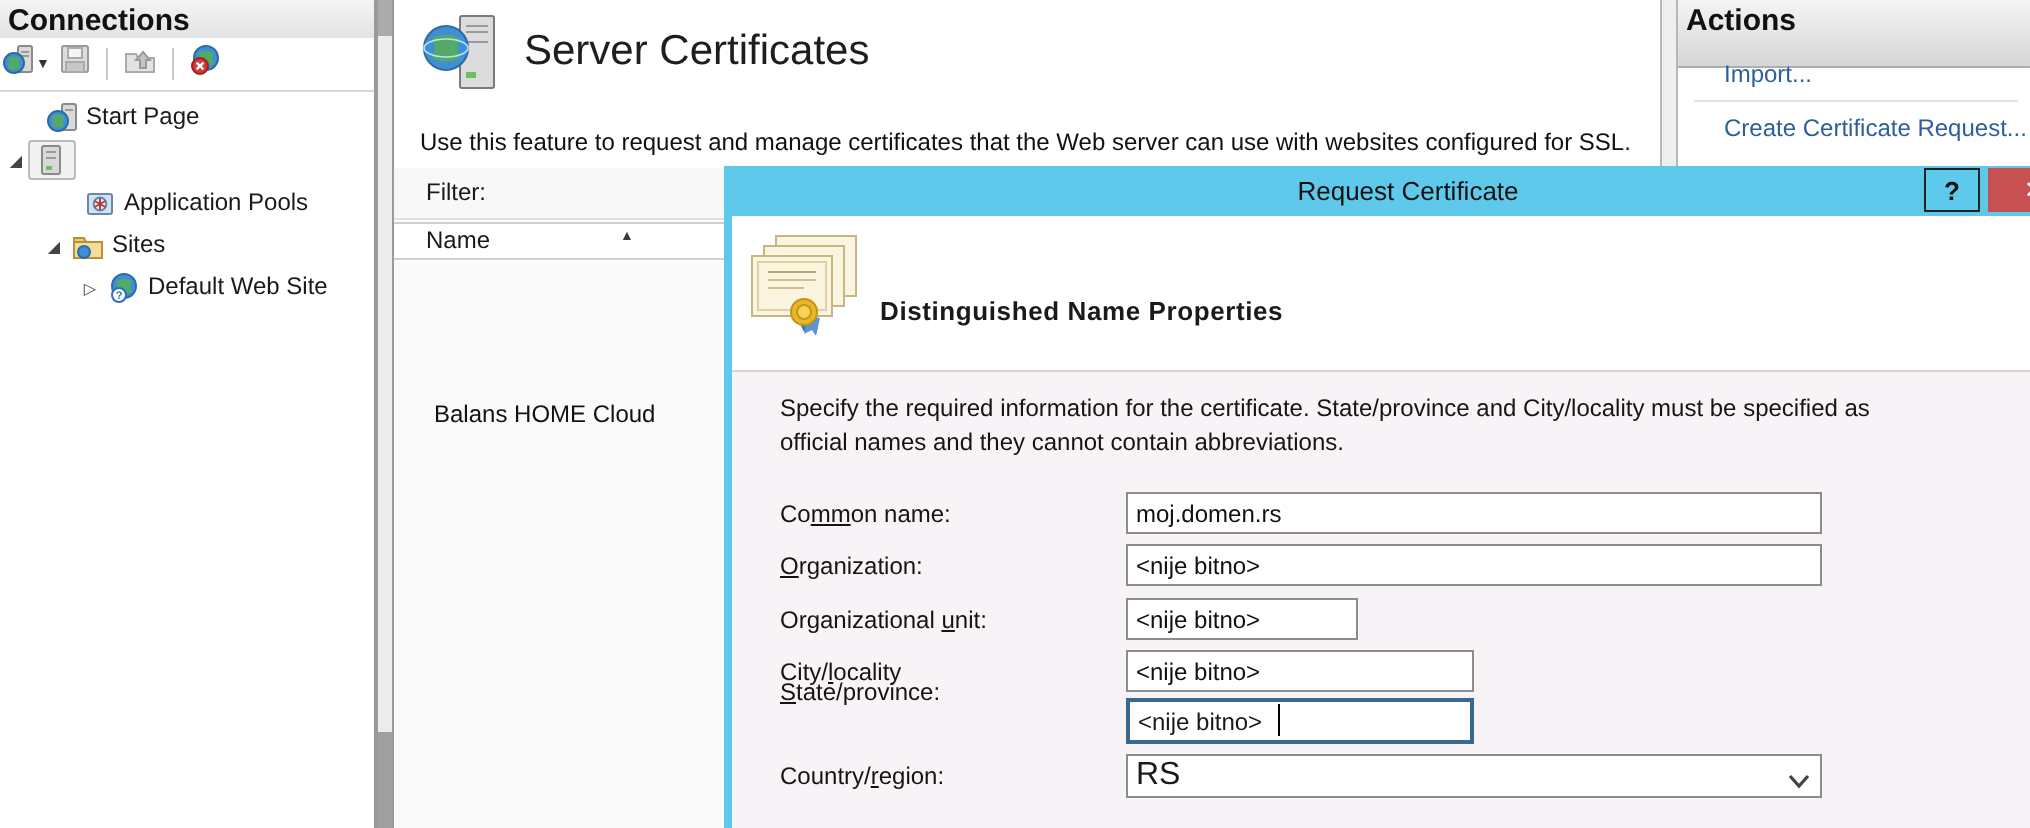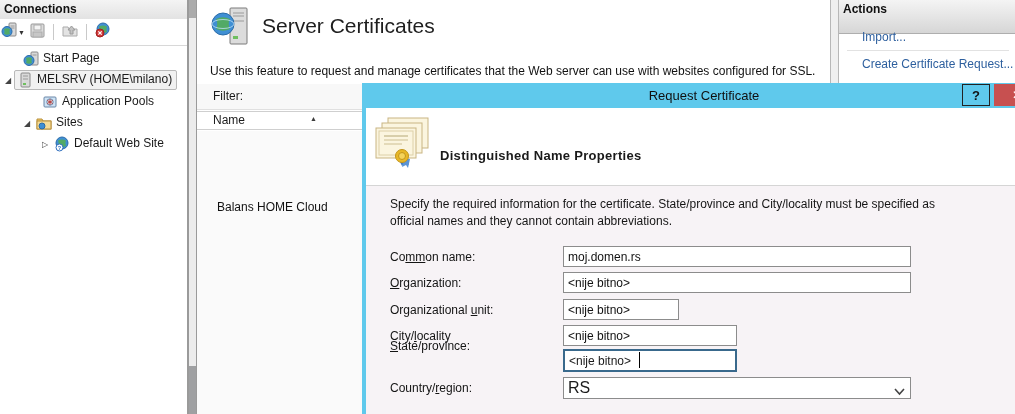--- a/index.html
+++ b/index.html
@@ -3,21 +3,21 @@
 <meta charset="utf-8">
 <style>
   * { margin:0; padding:0; box-sizing:border-box; }
   html,body { width:1015px; height:414px; overflow:hidden; background:#fff;
     font-family:"Liberation Sans","DejaVu Sans",sans-serif; color:#1a1a1a; }
   .abs { position:absolute; }
 
   
   #connections { left:0; top:0; width:188px; height:414px; background:#fff; border-right:1px solid #9a9a9a; }
   .panel-band { height:34px; background:linear-gradient(#f4f4f4,#d6d6d6); border-bottom:1px solid #aeaeae;
-    font-size:12px; font-weight:bold; padding:2px 0 0 4px; color:#111; }
+    font-size:15px; font-weight:bold; padding:2px 0 0 4px; color:#111; }
   #conn-toolbar { position:absolute; top:19px; left:0; width:100%; height:27px; display:flex; align-items:center;
     padding-left:3px; gap:4px; border-bottom:1px solid #d8d8d8; background:#fff; }
   .tb-btn { width:20px; height:20px; display:flex; align-items:center; justify-content:center; }
   .tb-sep { width:1px; height:16px; background:#c9c9c9; margin:0 2px; }
   .caret { font-size:7px; color:#333; margin-left:1px; }
   .tree { position:absolute; top:47px; left:0; width:100%; }
   .tree-row { position:absolute; height:20px; display:flex; align-items:center; font-size:12px; white-space:nowrap; }
   .exp { width:12px; font-size:8px; color:#444; text-align:center; flex:0 0 12px; }
   .node-box { display:flex; align-items:flex-start; gap:4px; padding:1px 4px 1px 2px; border:1px solid transparent; border-radius:2px; }
   .node-box.selected { background:#f1f1f1; border-color:#b9b9b9; }
@@ -133,21 +133,20 @@
     </div>
     <div class="tree-row" style="top:23px; padding-left:2px;">
       <span class="exp">◢</span>
       <div class="node-box selected">
         <span class="ticon"><svg width="16" height="16" viewBox="0 0 16 16">
               <rect x="4" y="1" width="9" height="14" rx="1" fill="#d9d9d9" stroke="#8a8a8a"></rect>
               <line x1="6" y1="4" x2="11" y2="4" stroke="#9a9a9a"></line>
               <line x1="6" y1="7" x2="11" y2="7" stroke="#9a9a9a"></line>
               <rect x="6" y="11" width="3" height="2" fill="#6fbf5f"></rect>
             </svg></span>
-        <span>MELSRV (HOME\milano)</span>
       </div>
     </div>
     <div class="tree-row" style="top:45px; padding-left:39px;">
       <div class="node-box">
         <span class="ticon"><svg width="16" height="16" viewBox="0 0 16 16">
               <rect x="2" y="3" width="12" height="10" rx="1" fill="#cfe3f5" stroke="#6a87a8"></rect>
               <circle cx="8" cy="8" r="3.2" fill="#e8eef6" stroke="#6a87a8"></circle>
               <path d="M8 5 v6 M5.3 6.5 l5.4 3 M10.7 6.5 l-5.4 3" stroke="#b23b3b" stroke-width="1"></path>
             </svg></span>
         <span>Application Pools</span>

